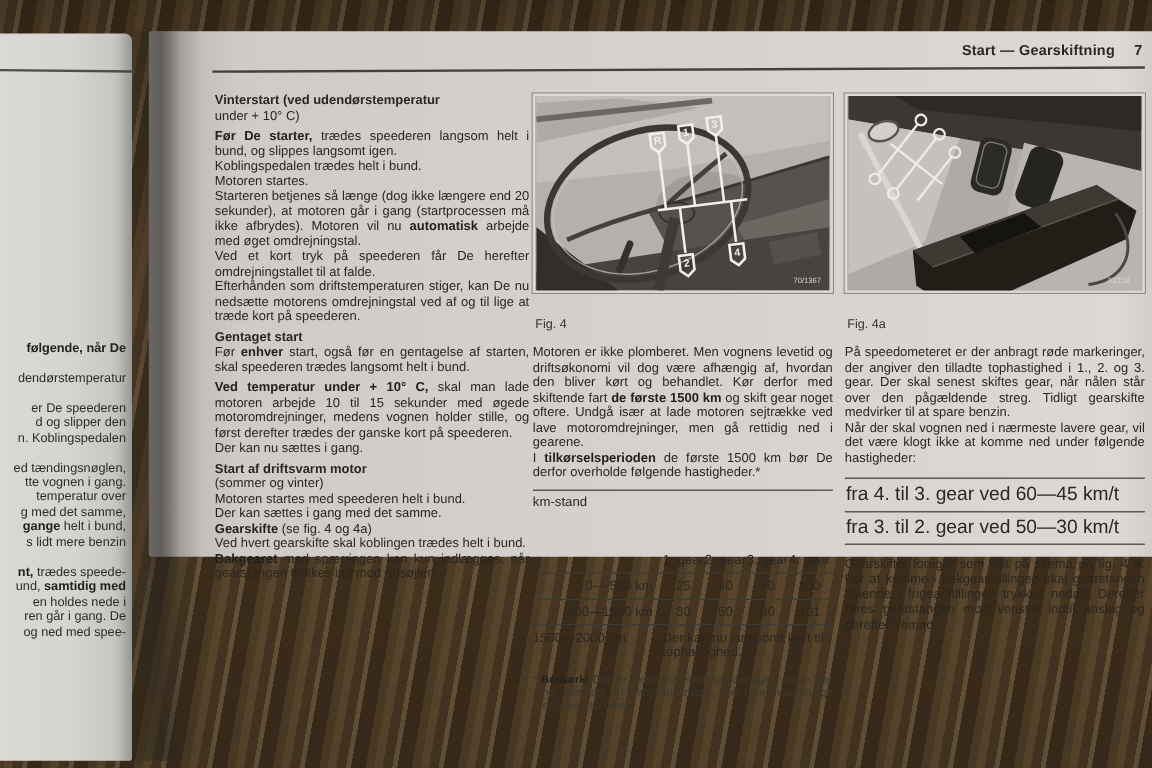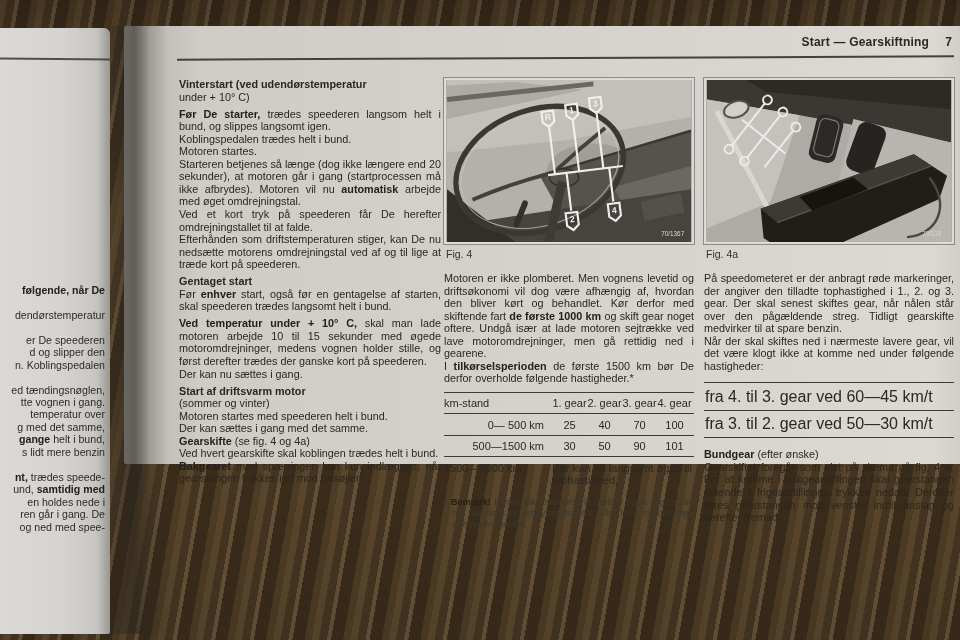--- a/index.html
+++ b/index.html
@@ -55,29 +55,29 @@
   .bt{font-size:10.8px;line-height:12.55px;text-align:justify;}
   .bt p{margin:0;}
   .bt p.sp{margin-top:4.5px;}
   .bh{font-weight:bold;}
   b{color:#23211b;}
 
   
   .figbox{width:250px;height:166px;border:2px solid #dedbd7;box-sizing:border-box;
     background:#b2afab;box-shadow:0 0 0 1px #8c8a86;}
   .figbox svg{display:block;width:100%;height:100%;}
-  .figcap{font-size:10.5px;color:#34322c;margin:4px 0 12px 2px;}
+  .figcap{font-size:10.5px;color:#34322c;margin:20px 0 12px 2px;}
 
   
   .tbl{margin-top:7px;font-size:11px;color:#2a2822;}
   .trow{display:flex;border-top:1.6px solid #3d3b35;padding:4.5px 0 4px 0;align-items:flex-start;}
   .trow .c0{width:108px;}
   .trow .c0.ctr{text-align:right;width:100px;padding-right:8px;}
   .trow .c{width:35px;text-align:center;}
-  .trow.hdr .c{font-weight:normal;}
+  .trow.hdr .c{font-weight:normal;margin-top:48px;}
   .trow .note{flex:1;line-height:12.5px;}
 
   .footnote{margin-top:6px;font-size:9.2px;line-height:10.8px;color:#3a382f;
     text-indent:-8px;padding-left:8px;text-align:justify;}
 
   
   .ds{margin-top:10px;margin-bottom:10px;font-size:16px;color:#2a2822;}
   .ds .dsrow{border-top:1.6px solid #3d3b35;padding:4.5px 1px 4px 1px;}
   .ds .dsrow:last-child{border-bottom:1.6px solid #3d3b35;}
 
@@ -207,21 +207,21 @@
           <text x="160" y="29">3</text>
           <text x="122" y="144">2</text>
           <text x="166" y="140">4</text>
         </g>
         <text x="243" y="160" font-size="6.5" fill="#dcd9d5" text-anchor="end" font-family="Liberation Sans, sans-serif">70/1367</text>
       </svg>
     </div>
     <div class="figcap">Fig. 4</div>
 
     <div class="bt">
-      <p><span>Motoren er ikke plomberet. Men vognens levetid og driftsøkonomi vil dog være afhængig af, hvordan den bliver kørt og behandlet. Kør derfor med skiftende fart </span><b>de første 1000 km</b><span> og skift gear noget oftere. Undgå især at lade motoren sejtrække ved lave motoromdrejninger, men gå rettidig ned i gearene.</span></p>
+      <p><span>Motoren er ikke plomberet. Men vognens levetid og driftsøkonomi vil dog være afhængig af, hvordan den bliver kørt og behandlet. Kør derfor med skiftende fart </span><b>de første 1500 km</b><span> og skift gear noget oftere. Undgå især at lade motoren sejtrække ved lave motoromdrejninger, men gå rettidig ned i gearene.</span></p>
       <p><span>I </span><b>tilkørselsperioden</b><span> de første 1500 km bør De derfor overholde følgende hastigheder.*</span></p>
     </div>
 
     <div class="tbl">
       <div class="trow hdr">
         <div class="c0">km-stand</div>
         <div class="c">1. gear</div>
         <div class="c">2. gear</div>
         <div class="c">3. gear</div>
         <div class="c">4. gear</div>
@@ -235,21 +235,21 @@
       </div>
       <div class="trow">
         <div class="c0 ctr">500—1500 km</div>
         <div class="c">30</div>
         <div class="c">50</div>
         <div class="c">90</div>
         <div class="c">101</div>
       </div>
       <div class="trow">
         <div class="c0">1500—2000 km</div>
-        <div class="note">Der kan nu langsomt øges til tophastighed.</div>
+        <div class="note">Der kan nu langsomt kørt til tophastighed.</div>
       </div>
     </div>
 
     <div class="footnote">
       <span>* </span><b>Bemærk!</b><span> Denne tilkørselsforskrift gælder også vogne, der har fået ilagt en ombytningsmotor, eller hvor motoren lige er hovedrepareret.</span>
     </div>
   </div>
 
   <div class="col col3">
     <div class="figbox">
@@ -284,30 +284,29 @@
           <circle cx="38" cy="90" r="4.5"></circle>
             <circle cx="58" cy="90" r="4.5"></circle>
         </g>
         <text x="240" y="160" font-size="6.5" fill="#d8d5d1" text-anchor="end" font-family="Liberation Sans, sans-serif">70/118</text>
       </svg>
     </div>
     <div class="figcap">Fig. 4a</div>
 
     <div class="bt">
       <p>På speedometeret er der anbragt røde markeringer, der angiver den tilladte tophastighed i 1., 2. og 3. gear. Der skal senest skiftes gear, når nålen står over den pågældende streg. Tidligt gearskifte medvirker til at spare benzin.</p>
-      <p>Når der skal skiftes ned i nærmeste lavere gear, vil det være klogt ikke at komme ned under følgende hastigheder:</p>
+      <p>Når der skal vognen ned i nærmeste lavere gear, vil det være klogt ikke at komme ned under følgende hastigheder:</p>
     </div>
 
     <div class="ds">
 
         <div class="dsrow">fra 4. til 3. gear ved 60—45 km/t</div>
 
         <div class="dsrow">fra 3. til 2. gear ved 50—30 km/t</div>
 
       </div>
 
     <div class="bt h-bund">
-      <p><b>Bundgear</b><span> (efter ønske)</span></p>
       <p>Gearskiftet foregår som vist på skema på fig. 4 a. For at komme i bakgearstillingen skal gearstangen stående i frigearstillingen trykkes nedad. Derefter føres gearstangen mod venstre indtil anslag og derefter fremad.</p>
     </div>
   </div>
 
 </div>
 
 </body></html>

